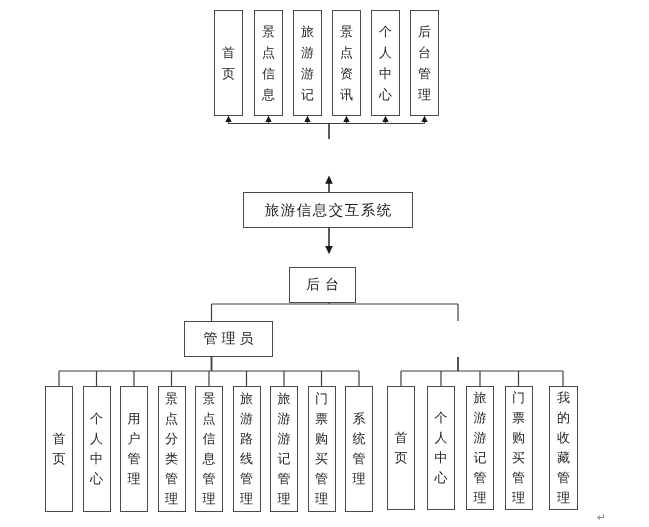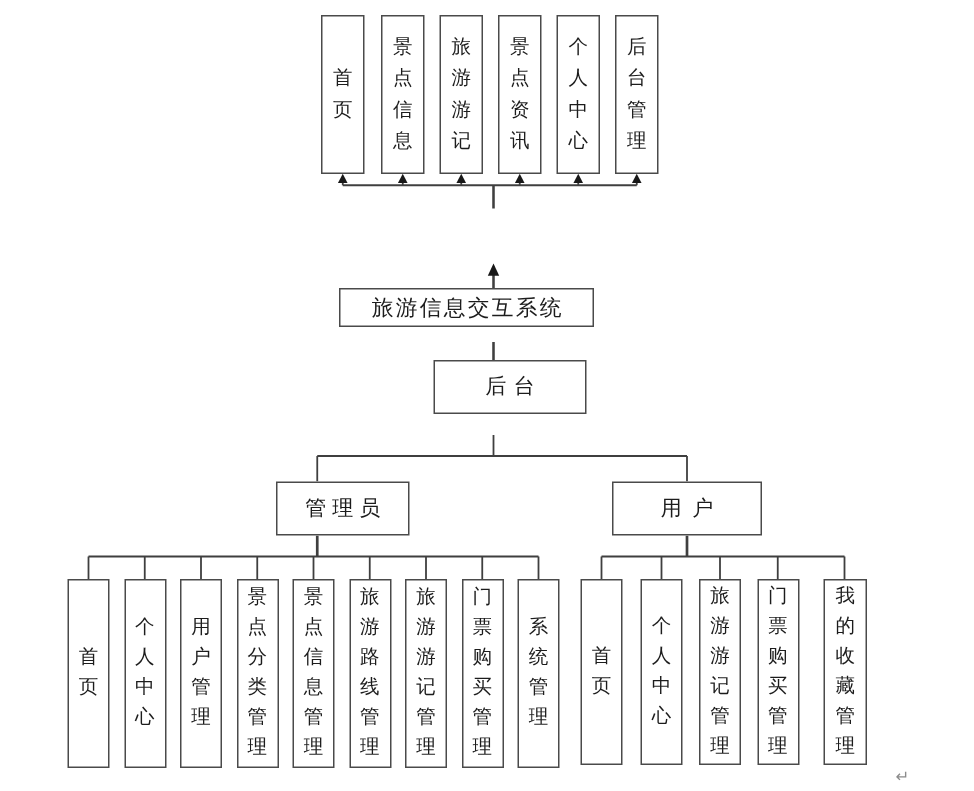--- a/index.html
+++ b/index.html
@@ -114,32 +114,29 @@
 中
 心</span>
     </div>
   <div class="node v" style="left:410px;top:10px;width:29px;height:106px">
       <span class="vtext">后
 台
 管
 理</span>
     </div>
 
-  <div class="node title" style="left:226px;top:192px;width:170px;height:26px">
+  <div class="node title" style="left:243px;top:192px;width:170px;height:36px">
       <span>旅游信息交互系统</span>
     </div>
-  <div class="node h" style="left:289px;top:240px;width:102px;height:36px">
+  <div class="node h" style="left:289px;top:267px;width:67px;height:36px">
       <span>后台</span>
     </div>
 
   <div class="node h" style="left:184px;top:321px;width:89px;height:36px">
       <span style="letter-spacing:4px;margin-right:-4px">管理员</span>
-    </div>
-  <div class="node h" style="left:408px;top:321px;width:100px;height:36px">
-      <span style="letter-spacing:7px;margin-right:-7px">用户</span>
     </div>
 
   <div class="node v v6" style="left:45px;top:386px;width:28px;height:126px">
       <span class="vtext">首
 页</span>
     </div>
   <div class="node v v6" style="left:82.5px;top:386px;width:28px;height:126px">
       <span class="vtext">个
 人
 中

